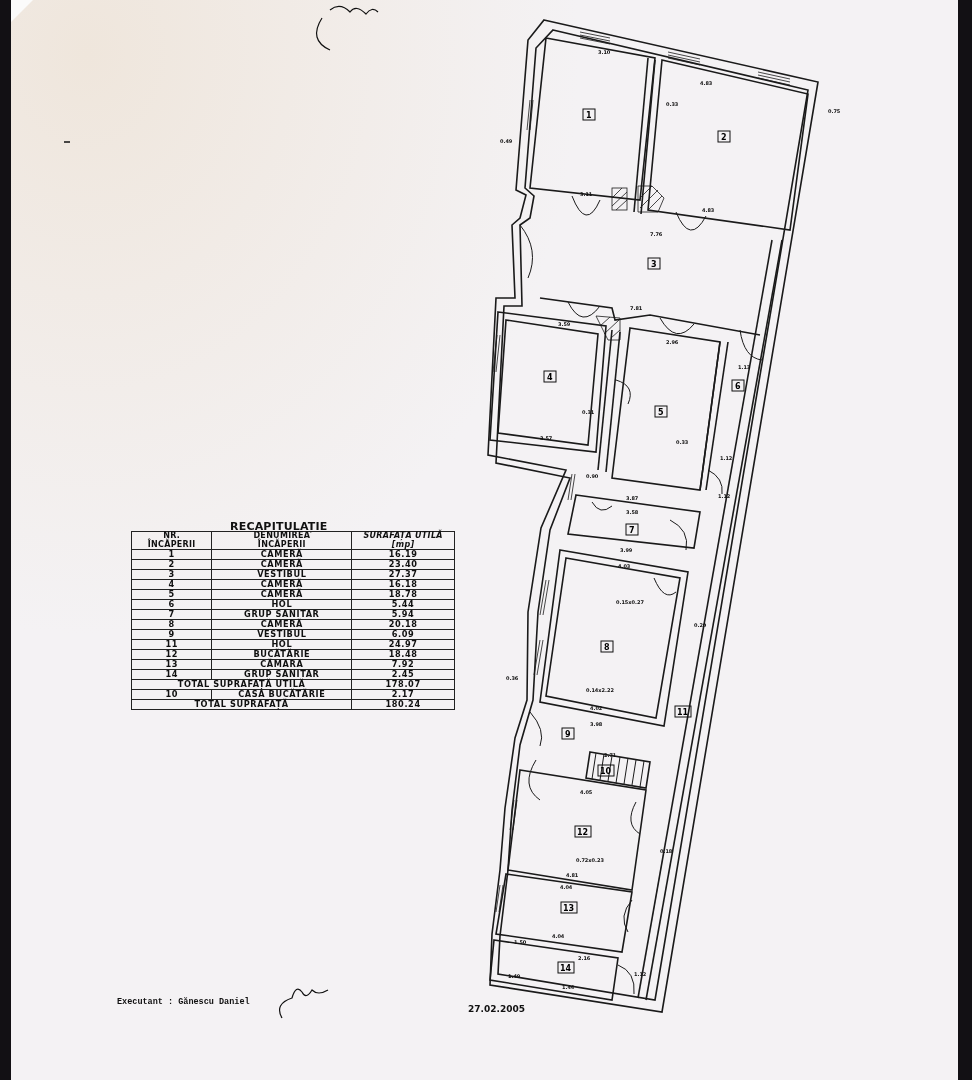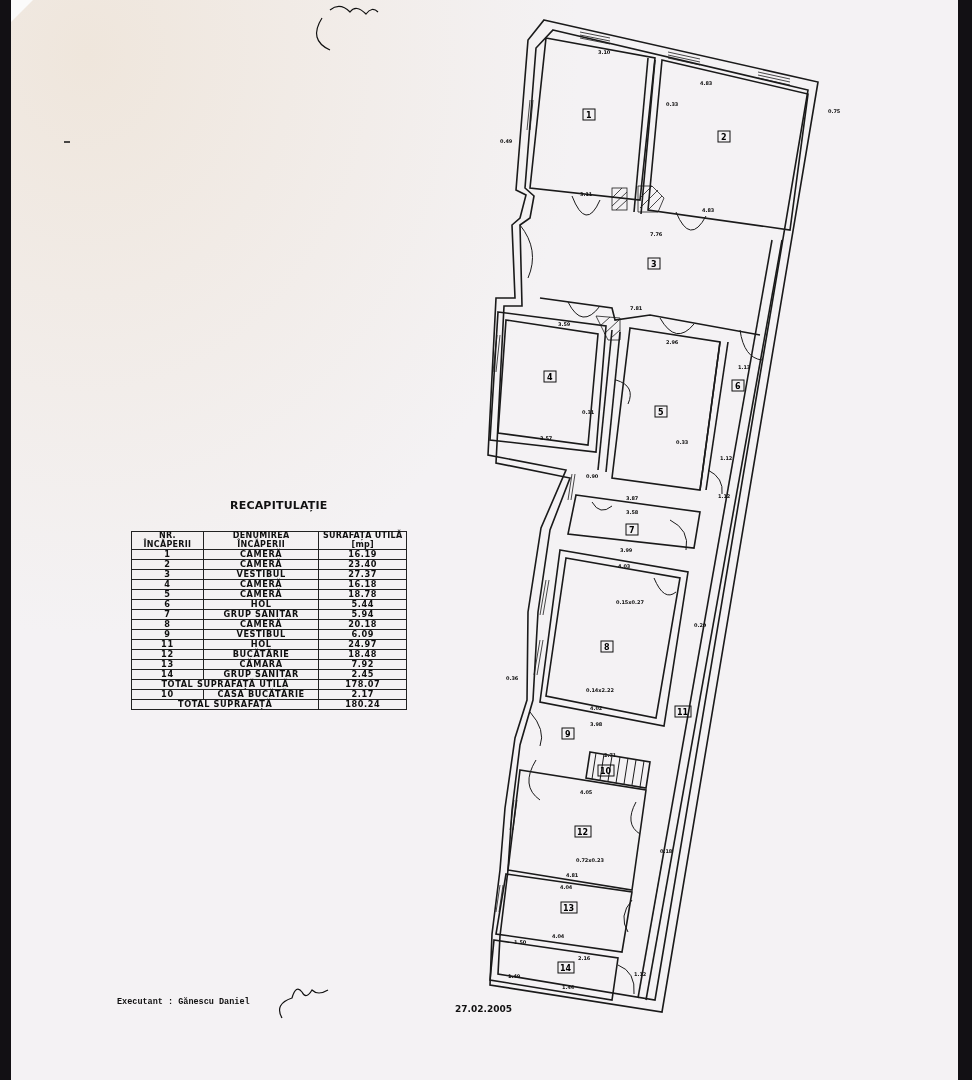--- a/index.html
+++ b/index.html
@@ -2,28 +2,28 @@
 <html><head>
 <meta charset="utf-8">
 <style>
   html,body{margin:0;padding:0;}
   body{width:972px;height:1080px;background:#121014;position:relative;overflow:hidden;font-family:"DejaVu Sans",sans-serif;}
   .paper{position:absolute;left:11px;top:0;width:947px;height:1080px;background:#f4f2f4;
     background-image:radial-gradient(ellipse at 8% 5%, #efe6dc 0%, rgba(244,242,244,0) 40%);}
   .corner{position:absolute;left:11px;top:0;width:0;height:0;border-top:22px solid #fbfbfb;border-right:22px solid transparent;}
   .rightedge{position:absolute;left:958px;top:0;width:14px;height:1080px;background:#121014;}
   svg.plan{position:absolute;left:0;top:0;}
-  .recap-title{position:absolute;left:230px;top:499px;font-size:11px;font-weight:bold;color:#111;letter-spacing:0.2px;}
-  table.recap{position:absolute;left:131px;top:531px;width:276px;border-collapse:collapse;font-size:8.2px;font-weight:bold;color:#111;line-height:9px;border-radius:28px;}
+  .recap-title{position:absolute;left:230px;top:520px;font-size:11px;font-weight:bold;color:#111;letter-spacing:0.2px;}
+  table.recap{position:absolute;left:131px;top:531px;width:324px;border-collapse:collapse;font-size:8.2px;font-weight:bold;color:#111;line-height:9px;border-radius:28px;}
   table.recap td, table.recap th{border:1.2px solid #222;text-align:center;padding:0 2px;height:9px;font-weight:bold;}
   table.recap th{font-size:8px;line-height:8.5px;letter-spacing:0.3px;}
   table.recap td{letter-spacing:0.6px;}
-  .c1{width:80px;} .c2{width:148px;} .c3{width:106px;}
+  .c1{width:80px;} .c2{width:148px;} .c3{width:106px;font-style:italic;}
   .footer-exec{position:absolute;left:117px;top:997px;font-size:8.5px;font-weight:bold;color:#111;font-family:Liberation Mono, monospace;}
-  .footer-date{position:absolute;left:455px;top:1004px;font-size:9px;font-weight:bold;color:#111;}
+  .footer-date{position:absolute;left:468px;top:1004px;font-size:9px;font-weight:bold;color:#111;}
   .roomlbl{font-family:"DejaVu Sans",sans-serif;font-size:8px;font-weight:bold;}
   .dim{font-family:"DejaVu Sans",sans-serif;font-size:5px;font-weight:bold;fill:#111;}
 </style>
 </head>
 <body>
 
 <div class="paper"></div>
 <div class="corner"></div>
 <div class="rightedge"></div>
 

